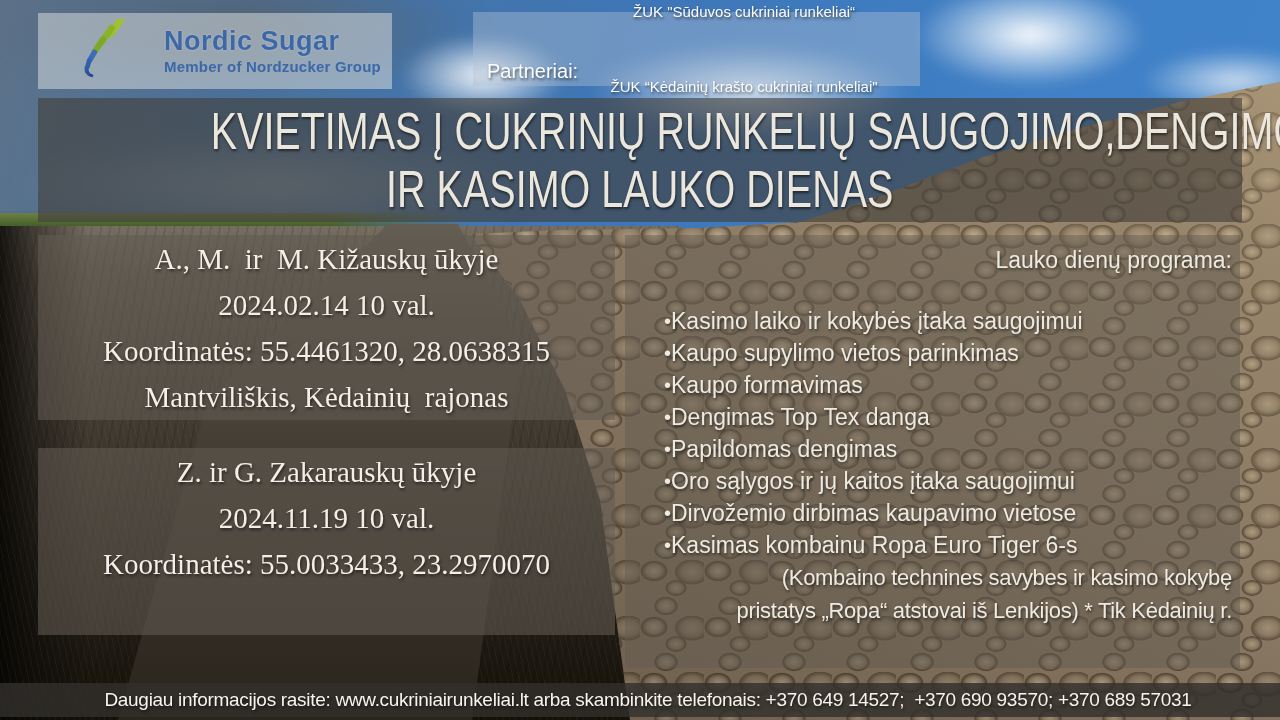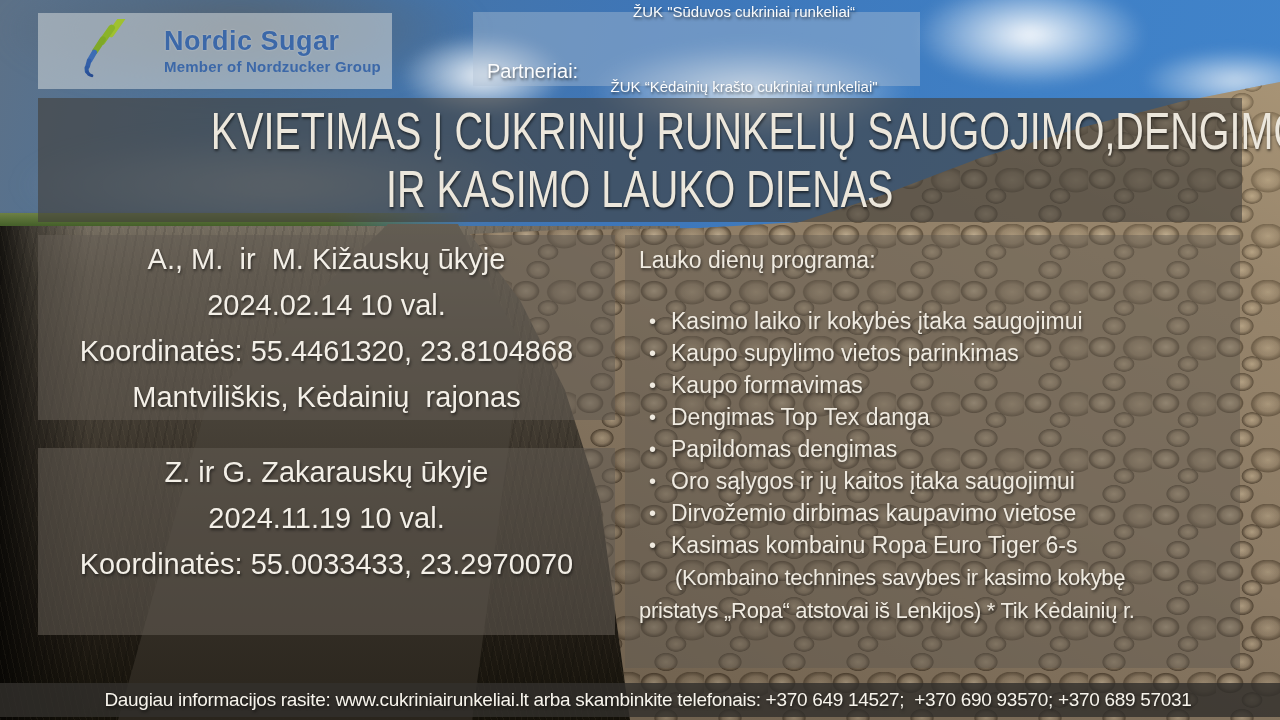--- a/index.html
+++ b/index.html
@@ -82,25 +82,25 @@
   }
   .title-line{line-height:58px;font-size:52px;}
   .title-line>span{display:inline-block;transform:scaleX(0.76);transform-origin:50% 50%;white-space:nowrap;}
   .event-box{
     left:38px;width:577px;
     background:rgba(99,92,83,0.58);
     color:#f3efe7;text-align:center;font-size:29px;line-height:46px;padding-top:1px;
   }
   .event-1{top:235px;height:185px;}
   .event-2{top:448px;height:187px;}
-  .event-line{white-space:pre;}
+  .event-line{white-space:pre;font-family:Liberation Serif, serif;}
   .program-panel{
     left:625px;top:235px;width:615px;height:433px;
     background:rgba(96,89,79,0.45);
-    color:#efeae0;font-size:23px;padding:8px 8px 0 14px;
+    color:#efeae0;font-size:23px;padding:8px 8px 0 14px;text-align:right;
   }
   .program-heading{line-height:34px;margin-bottom:28px;}
   .program-item{display:flex;line-height:32px;white-space:nowrap;}
   .bullet{width:22px;flex:0 0 auto;margin-left:10px;font-size:20px;}
   .note{line-height:33px;white-space:nowrap;font-size:22px;letter-spacing:-0.3px;}
   .note-1{margin-left:36px;}
   .note-2{margin-left:0px;}
   .footer-bar{
     left:0;top:683px;width:1280px;height:34px;
     background:rgba(50,48,44,0.82);
@@ -156,21 +156,21 @@
   </div>
 
   <div class="panel title-box">
     <div class="title-line"><span class="shadowed">KVIETIMAS Į CUKRINIŲ RUNKELIŲ SAUGOJIMO,DENGIMO</span></div>
     <div class="title-line"><span class="shadowed">IR KASIMO LAUKO DIENAS</span></div>
   </div>
 
   <div class="panel event-box event-1">
     <div class="event-line shadowed">A., M.  ir  M. Kižauskų ūkyje</div>
     <div class="event-line shadowed">2024.02.14 10 val.</div>
-    <div class="event-line shadowed">Koordinatės: 55.4461320, 23.8104868</div>
+    <div class="event-line shadowed">Koordinatės: 55.4461320, 28.0638315</div>
     <div class="event-line shadowed">Mantviliškis, Kėdainių  rajonas</div>
   </div>
 
   <div class="panel event-box event-2">
     <div class="event-line shadowed">Z. ir G. Zakarauskų ūkyje</div>
     <div class="event-line shadowed">2024.11.19 10 val.</div>
     <div class="event-line shadowed">Koordinatės: 55.0033433, 23.2970070</div>
   </div>
 
   <div class="panel program-panel">

